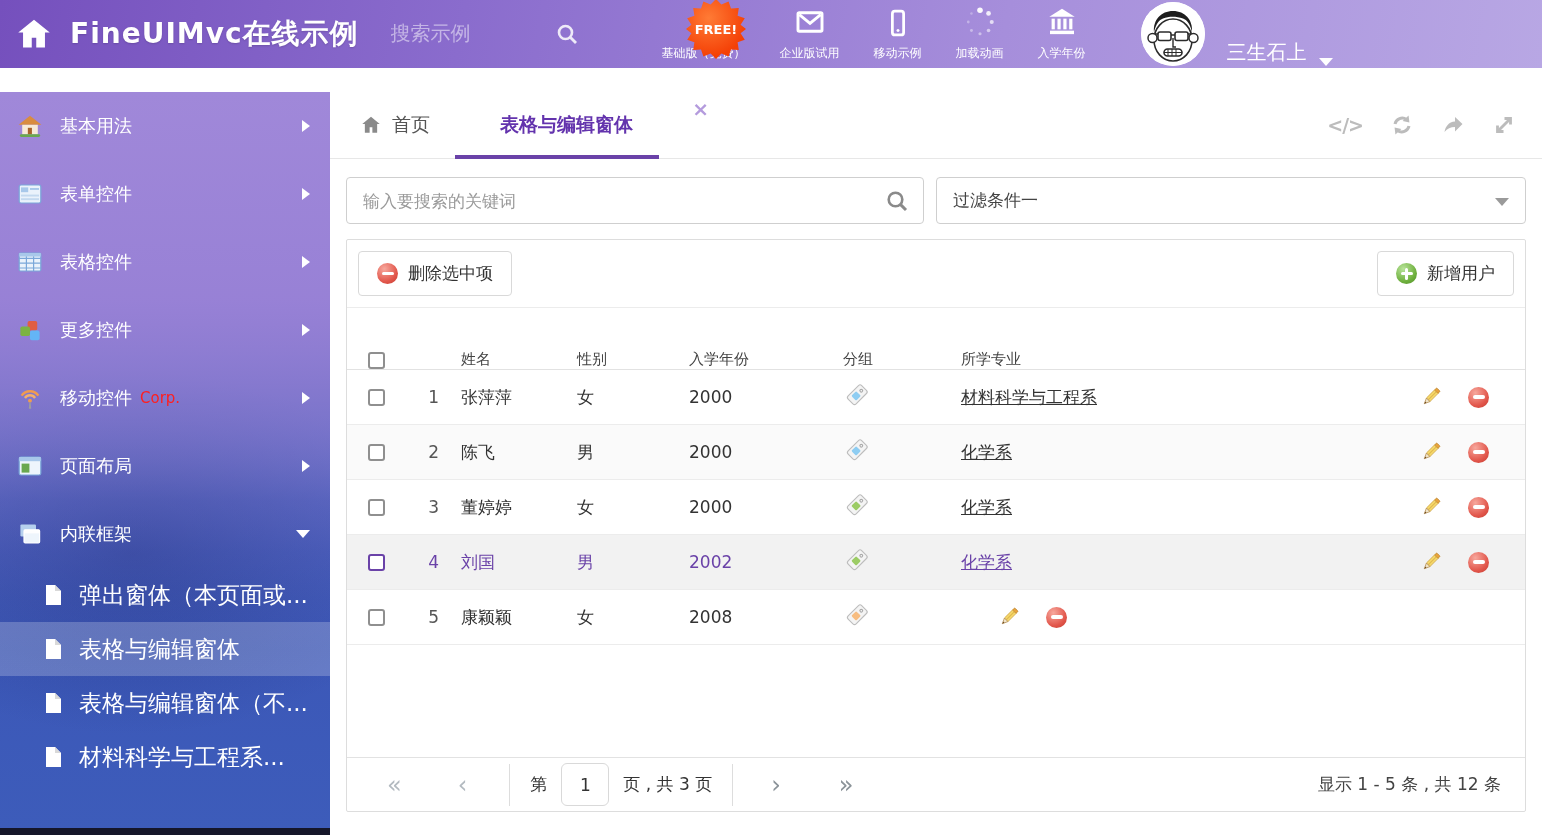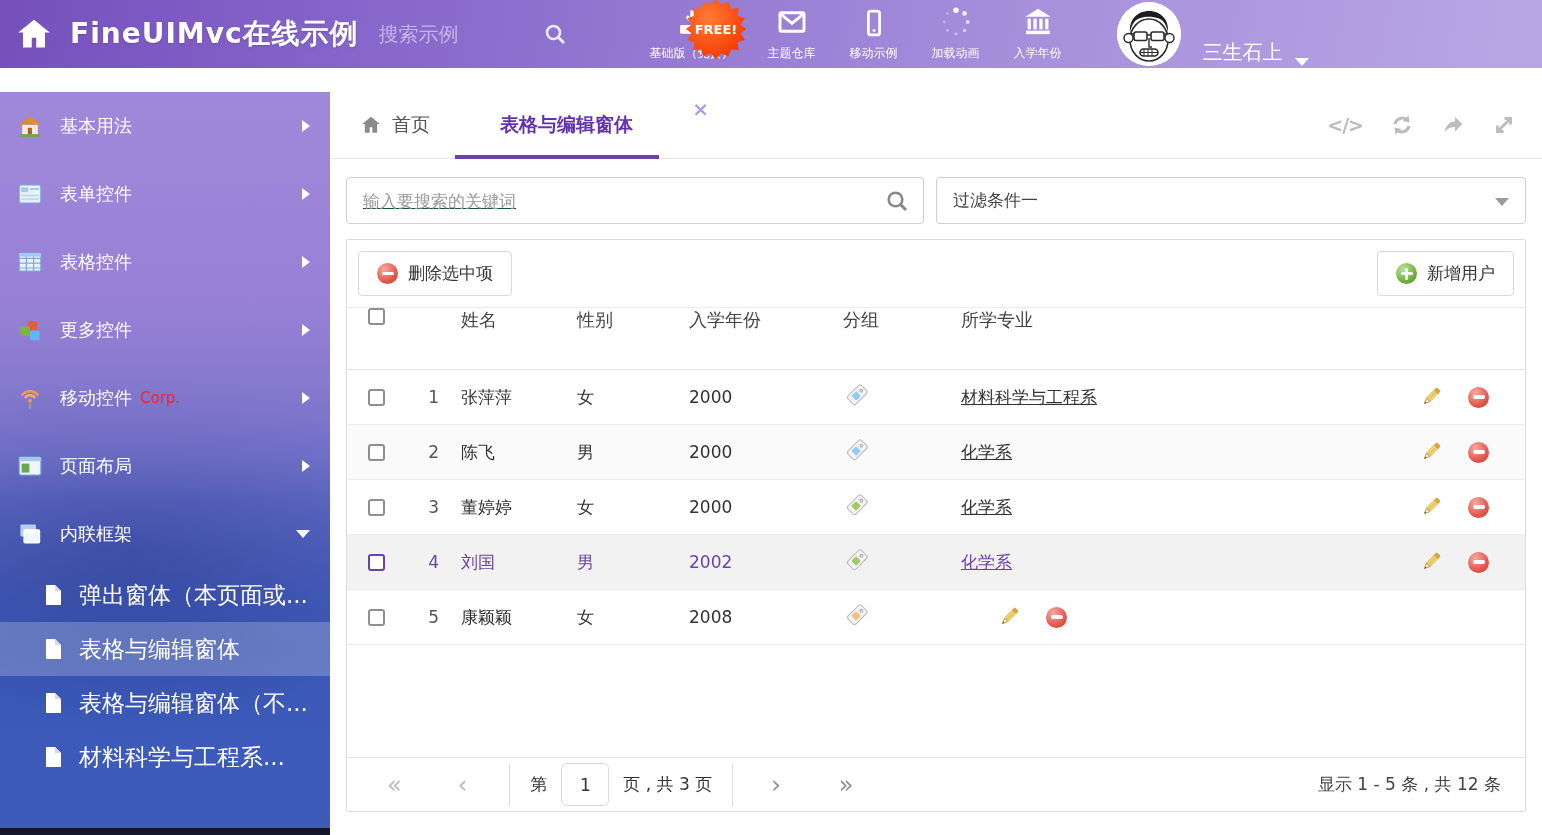--- a/index.html
+++ b/index.html
@@ -6,21 +6,21 @@
   html,body { width:1542px; height:835px; overflow:hidden; font-family:"DejaVu Sans","Liberation Sans",sans-serif; background:#fff; }
   .app { position:relative; width:1542px; height:835px; }
 
   
   .topbar { position:absolute; left:0; top:0; width:100%; height:68px;
     background:linear-gradient(100deg,#7550bd 0%,#8a6ccd 30%,#a68edb 65%,#b8a7e4 100%);
     display:flex; align-items:center; color:#fff; z-index:5; }
   .brand { display:flex; align-items:center; padding-left:16px; }
   .brand svg { width:36px; height:36px; }
   .brand-title { font-size:28px; font-weight:bold; margin-left:18px; letter-spacing:1px; text-shadow:0 1px 2px rgba(0,0,0,.15); }
-  .hdr-search { display:flex; align-items:center; margin-left:20px; }
+  .hdr-search { display:flex; align-items:flex-start; margin-left:32px; }
   .hdr-search input { background:transparent; border:none; outline:none; color:rgba(255,255,255,.85); font-size:20px; width:150px; }
   .hdr-search input::placeholder { color:rgba(255,255,255,.5); }
   .hdr-search svg { width:24px; height:24px; margin-left:14px; opacity:.85; }
   .free-badge { position:absolute; left:686px; top:-1px; width:60px; height:60px;
     background:radial-gradient(circle at 38% 32%,#ff7b35,#f44006 70%);
     clip-path:polygon(50% 0%,59% 9%,71% 4%,75% 16%,88% 15%,86% 28%,98% 32%,91% 43%,100% 50%,91% 57%,98% 68%,86% 72%,88% 85%,75% 84%,71% 96%,59% 91%,50% 100%,41% 91%,29% 96%,25% 84%,12% 85%,14% 72%,2% 68%,9% 57%,0% 50%,9% 43%,2% 32%,14% 28%,12% 15%,25% 16%,29% 4%,41% 9%);
     display:flex; align-items:center; justify-content:center; font-size:13px; font-weight:bold; z-index:6; }
   .nav-items { display:flex; align-items:flex-end; margin-left:66px; }
   .nav-item { display:flex; flex-direction:column; align-items:center; margin:0 17px; cursor:pointer; }
   .nav-item .nav-ico { height:32px; display:flex; align-items:flex-end; justify-content:center; }
@@ -55,38 +55,38 @@
   .tab-active { position:relative; margin-left:62px; color:#6333ad; font-size:19px; font-weight:bold; cursor:pointer; padding:0 8px; }
   .tab-underline { position:absolute; left:125px; bottom:-1px; width:204px; height:4px; background:#6a42a8; }
   .tab-close { position:absolute; right:-68px; top:-15px; color:#b49bdd; font-size:20px; font-weight:bold; cursor:pointer; }
   .tab-tools { margin-left:auto; display:flex; align-items:center; gap:27px; padding-right:26px; color:#bcbcbc; }
   .tab-tools .tool { cursor:pointer; display:flex; align-items:center; }
   .tool-code { font-size:19px; font-weight:bold; letter-spacing:-1px; }
   .tab-tools svg { width:24px; height:24px; }
 
   .filter-row { display:flex; gap:12px; padding:18px 16px 15px 16px; flex:0 0 auto; }
   .search-box { position:relative; width:578px; height:47px; border:1px solid #cfcfcf; border-radius:4px; }
-  .search-box input { width:100%; height:100%; border:none; outline:none; background:transparent; font-size:17px; color:#14532d; padding:0 48px 0 16px; font-family:inherit;text-decoration:underline; }
+  .search-box input { width:100%; height:100%; border:none; outline:none; background:transparent; font-size:17px; color:#a16207; padding:0 48px 0 16px; font-family:inherit; }
   .search-box input::placeholder { color:#9a9a9a; }
   .search-box svg { position:absolute; right:14px; top:11px; width:24px; height:24px; }
   .select-box { position:relative; flex:1; height:47px; border:1px solid #cfcfcf; border-radius:4px; display:flex; align-items:center; padding:0 16px; font-size:17px; color:#444; cursor:pointer; }
   .select-box .caret { position:absolute; right:16px; top:20px; width:0; height:0; border-left:7px solid transparent; border-right:7px solid transparent; border-top:8px solid #9a9a9a; }
 
   .panel { margin:0 16px; border:1px solid #ddd; border-radius:2px; height:573px; display:flex; flex-direction:column; flex:0 0 auto; }
   .toolbar { display:flex; align-items:center; padding:11px 11px; border-bottom:1px solid #ececec; }
   .btn { display:flex; align-items:center; gap:10px; height:45px; padding:0 18px; background:#fff; border:1px solid #d9d9d9; border-radius:4px; font-size:17px; color:#333; cursor:pointer; font-family:inherit; }
   .btn-add { margin-left:auto; }
   .ico-minus,.ico-plus { width:21px; height:21px; border-radius:50%; position:relative; flex:0 0 auto; }
   .ico-minus { background:radial-gradient(circle at 35% 28%,#f7a89d,#e2574c 62%,#c43a2e); }
   .ico-minus::after { content:""; position:absolute; left:4.5px; top:8.5px; width:12px; height:3.6px; background:#fff; border-radius:2px; }
   .ico-plus { background:radial-gradient(circle at 35% 28%,#b8e49a,#6fb03e 62%,#4f8d27); }
   .ico-plus::before { content:""; position:absolute; left:4.5px; top:8.7px; width:12px; height:3.6px; background:#fff; border-radius:2px; }
   .ico-plus::after { content:""; position:absolute; left:8.7px; top:4.5px; width:3.6px; height:12px; background:#fff; border-radius:2px; }
 
-  .thead { display:flex; align-items:flex-start; height:62px; border-bottom:1px solid #e2e2e2; font-size:18px; color:#444; flex:0 0 auto; }
+  .thead { display:flex; align-items:flex-end; height:62px; border-bottom:1px solid #e2e2e2; font-size:15px; color:#444; flex:0 0 auto; }
   .tr { display:flex; align-items:center; height:55px; border-bottom:1px solid #ececec; font-size:17px; color:#333; flex:0 0 auto; }
   .tr.striped { background:#fafafa; }
   .tr.selected { background:#f2f2f2; }
   .tr.selected .td, .tr.selected a { color:#6a42a8; }
   .col-check { width:58px; display:flex; justify-content:center; }
   .col-num { width:34px; text-align:right; color:#555; }
   .col-name { width:130px; padding-left:22px; }
   .col-gender { width:112px; padding-left:8px; }
   .col-year { width:160px; padding-left:8px; }
   .col-group { width:112px; padding-left:2px; }
@@ -146,21 +146,21 @@
         </span>
         <span class="nav-lbl">基础版（免费）</span>
       </div>
       <div class="nav-item">
         <span class="nav-ico">
           <svg viewBox="0 0 24 24" width="32" height="32">
               <rect x="3" y="5" width="18" height="14" rx="1" fill="none" stroke="#fff" stroke-width="2.2"></rect>
               <path d="m4 6.5 8 6.5 8-6.5" fill="none" stroke="#fff" stroke-width="2.2"></path>
             </svg>
         </span>
-        <span class="nav-lbl">主题仓库</span>
+        <span class="nav-lbl">企业版试用</span>
       </div>
       <div class="nav-item">
         <span class="nav-ico">
           <svg viewBox="0 0 24 24" width="30" height="30">
               <rect x="7.5" y="2.5" width="9" height="19" rx="2" fill="none" stroke="#fff" stroke-width="2.2"></rect>
               <circle cx="12" cy="18" r="1.2" fill="#fff"></circle>
             </svg>
         </span>
         <span class="nav-lbl">移动示例</span>
       </div>

